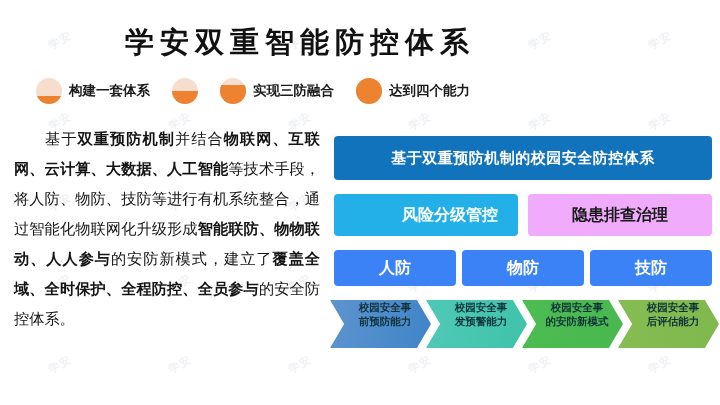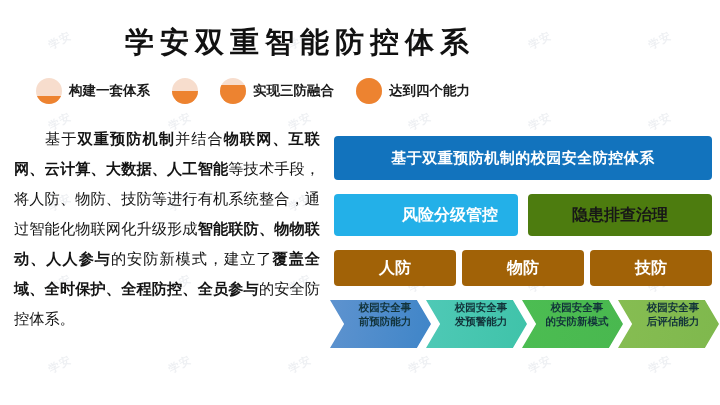--- a/index.html
+++ b/index.html
@@ -89,28 +89,28 @@
   }
   #row2{
     display:flex;margin-top:14px;width:378px;
   }
   #box-risk{
     width:184px;height:42px;
     background:#23b0e8;color:#ffffff;font-size:16px;padding-left:48px;
   }
   #box-hazard{
     width:184px;height:42px;margin-left:10px;
-    background:#4d7c0f;color:#171717;font-size:16px;
+    background:#f0abfc;color:#171717;font-size:16px;
   }
   #row3{
     display:flex;margin-top:14px;width:378px;
   }
   .gbox{
     width:122px;height:36px;
-    background:#a16207;color:#ffffff;font-size:16px;
+    background:#3b82f6;color:#ffffff;font-size:16px;
   }
   .gbox+.gbox{margin-left:6px;}
   
   #chevrons{
     display:flex;margin-top:14px;width:386px;margin-left:-4px;
   }
   .chev{
     width:101px;height:48px;
     margin-right:-5px;
     display:flex;justify-content:center;

